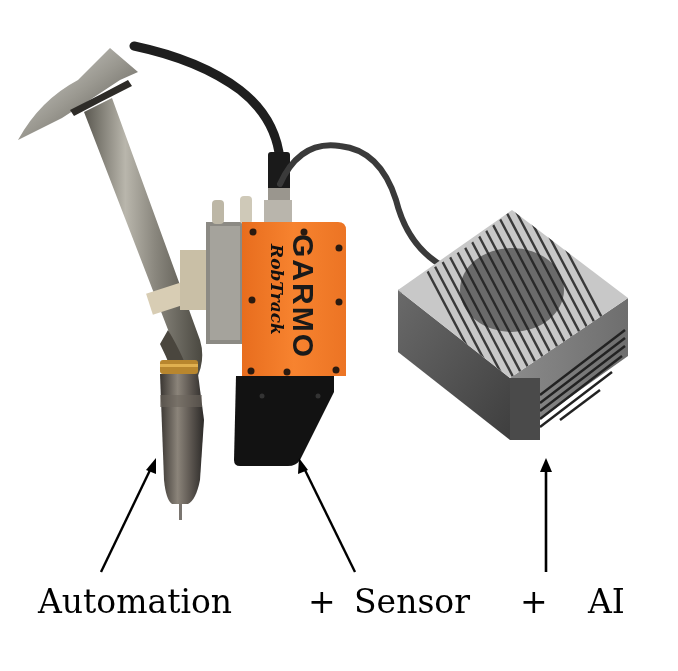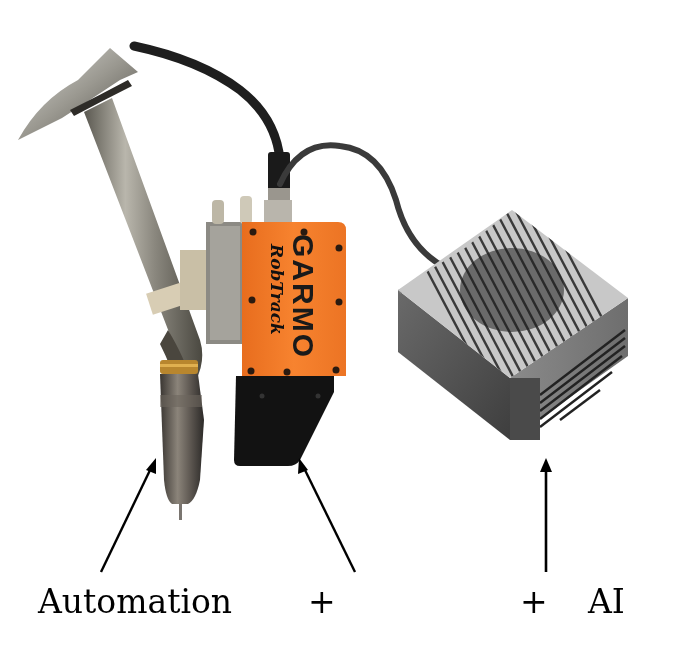--- a/index.html
+++ b/index.html
@@ -165,16 +165,17 @@
     </g>
     <g>
       <line x1="546" y1="572" x2="546" y2="470" stroke="#000" stroke-width="2.6"></line>
       <polygon points="546,458 540,472 552,472" fill="#000"></polygon>
     </g>
   </svg>
 
   <div class="caption">
     <span style="left:22px;">Automation</span>
     <span style="left:292px;">+</span>
+    <span style="left:338px;">Sensor</span>
     <span style="left:504px;">+</span>
     <span style="left:572px;">AI</span>
   </div>
 </div>
 
 </body></html>

